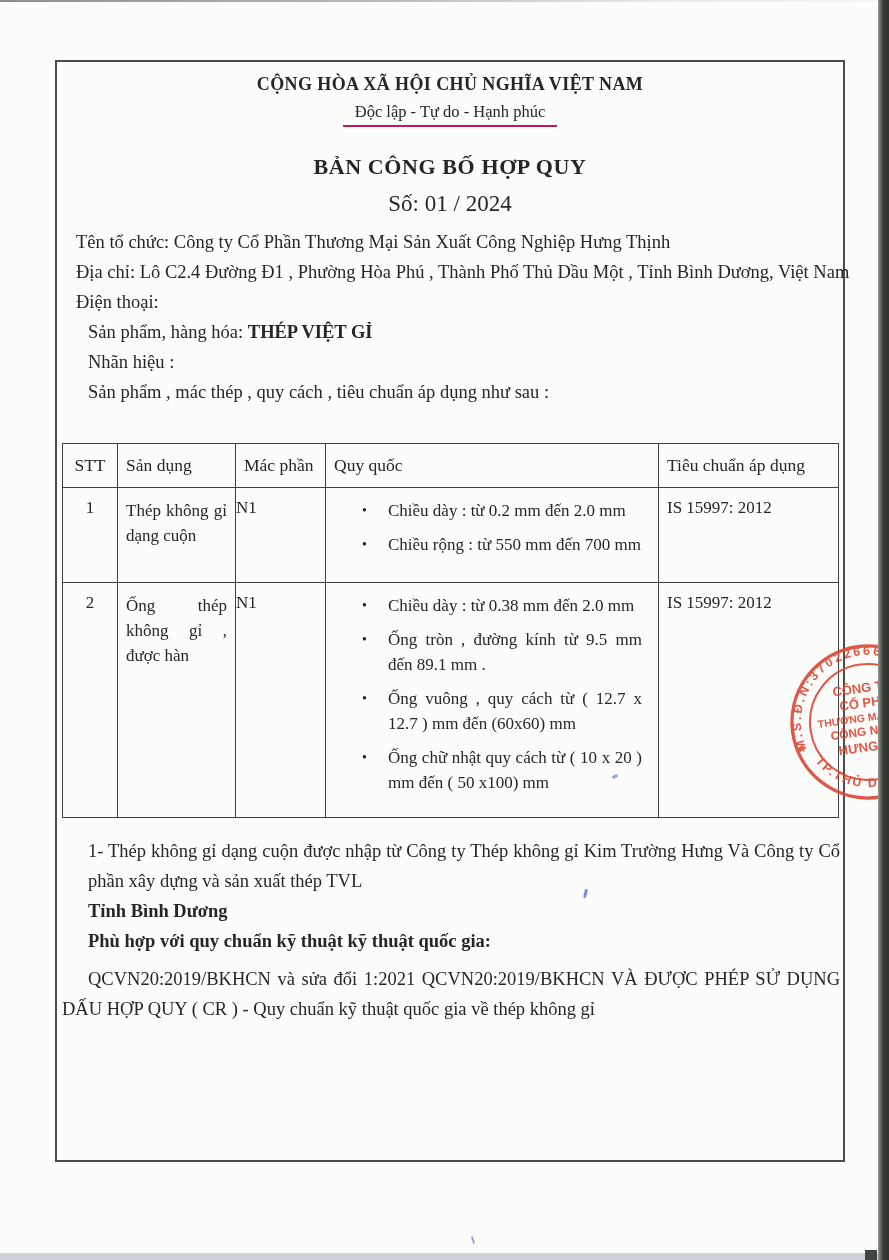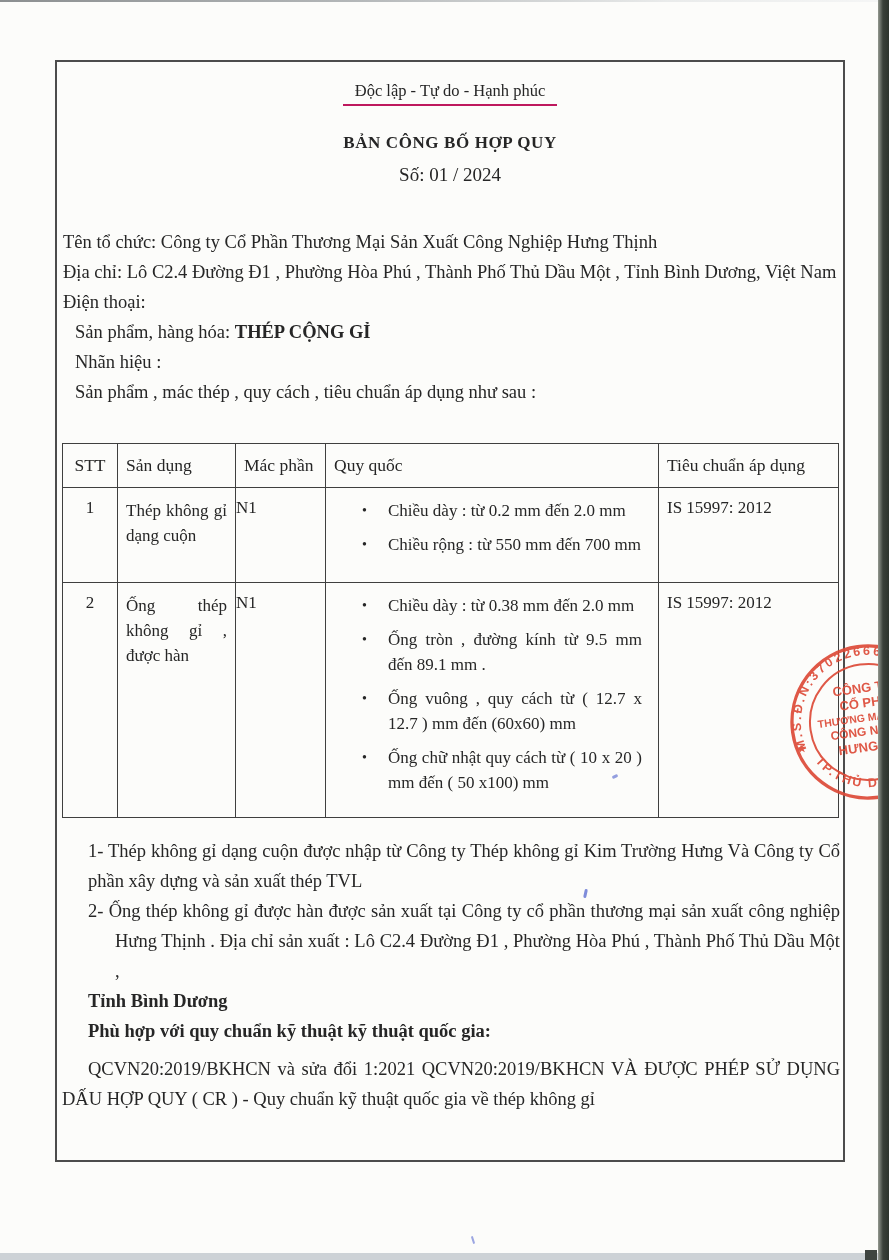--- a/index.html
+++ b/index.html
@@ -29,25 +29,25 @@
 
   
   .frame { position: absolute; left: 55px; top: 60px; width: 790px; height: 1102px;
     border: 2px solid #4c4c4c; background: transparent; }
 
   
   .header-block { position: absolute; top: 12px; left: 0; width: 100%; text-align: center; }
   .country { font-size: 18px; font-weight: bold; letter-spacing: .4px; }
   .motto { display: inline-block; margin-top: 7px; font-size: 16.5px; font-weight: normal;
     padding: 0 12px 3px 12px; border-bottom: 2px solid #be185d; }
-  .doc-title { margin-top: 27px; font-size: 17px; font-weight: bold; letter-spacing: .6px; }
-  .doc-number { margin-top: 11px; font-size: 19px; }
-
-  
-  .info-block { position: absolute; top: 165px; left: 6px; width: 778px;
+  .doc-title { margin-top: 27px; font-size: 22px; font-weight: bold; letter-spacing: .6px; }
+  .doc-number { margin-top: 11px; font-size: 23px; }
+
+  
+  .info-block { position: absolute; top: 165px; left: 19px; width: 778px;
     font-size: 18.5px; line-height: 30px; }
   .info-line { text-align: justify; }
   .indented { margin-left: 12px; }
   .bold { font-weight: bold; }
 
   
   .doc-table { position: absolute; top: 381px; left: 5px; width: 776px;
     border-collapse: collapse; table-layout: fixed; font-size: 17px; }
   .doc-table th, .doc-table td { border: 1.7px solid #3f3f3f; vertical-align: top; }
   .doc-table thead th { height: 44px; vertical-align: middle; font-weight: normal;
@@ -81,30 +81,31 @@
 </head>
 <body>
 
 <div class="page">
 
   <div class="scan-top-edge"></div>
 
   <div class="frame">
 
     <div class="header-block">
+      <div class="country">CỘNG HÒA XÃ HỘI CHỦ NGHĨA VIỆT NAM</div>
       <div><span class="motto">Độc lập - Tự do - Hạnh phúc</span></div>
       <div class="doc-title">BẢN CÔNG BỐ HỢP QUY</div>
       <div class="doc-number">Số: 01 / 2024</div>
     </div>
 
     <div class="info-block">
       <div class="info-line">Tên tổ chức: Công ty Cổ Phần Thương Mại Sản Xuất Công Nghiệp Hưng Thịnh</div>
       <div class="info-line">Địa chỉ: Lô C2.4 Đường Đ1 , Phường Hòa Phú , Thành Phố Thủ Dầu Một , Tỉnh Bình Dương, Việt Nam</div>
       <div class="info-line">Điện thoại:</div>
-      <div class="info-line indented"><span>Sản phẩm, hàng hóa: </span><span class="bold">THÉP CỘNG GỈ</span></div>
+      <div class="info-line indented"><span>Sản phẩm, hàng hóa: </span><span class="bold">THÉP VIỆT GỈ</span></div>
       <div class="info-line indented">Nhãn hiệu :</div>
       <div class="info-line indented">Sản phẩm , mác thép , quy cách , tiêu chuẩn áp dụng như sau :</div>
     </div>
 
     <table class="doc-table">
       <colgroup>
         <col class="c-stt">
           <col class="c-sp">
           <col class="c-mt">
           <col class="c-qc">
@@ -158,21 +159,20 @@
                 <span class="bt">Ống chữ nhật quy cách từ ( 10 x 20 ) mm đến ( 50 x100) mm</span>
               </div>
           </td>
           <td class="c-tc">IS 15997: 2012</td>
         </tr>
       </tbody>
     </table>
 
     <div class="notes-block">
       <div class="note-item-1">1- Thép không gỉ dạng cuộn được nhập từ Công ty Thép không gỉ Kim Trường Hưng Và Công ty Cổ phần xây dựng và sản xuất thép TVL</div>
-      <div class="note-item-2">2- Ống thép không gỉ được hàn được sản xuất tại Công ty cổ phần thương mại sản xuất công nghiệp Hưng Thịnh . Địa chỉ sản xuất : Lô C2.4 Đường Đ1 , Phường Hòa Phú , Thành Phố Thủ Dầu Một ,</div>
       <div class="note-plain">Tỉnh Bình Dương</div>
       <div class="note-plain">Phù hợp với quy chuẩn kỹ thuật kỹ thuật quốc gia:</div>
       <div class="note-regulation">QCVN20:2019/BKHCN và sửa đổi 1:2021 QCVN20:2019/BKHCN VÀ ĐƯỢC PHÉP SỬ DỤNG DẤU HỢP QUY ( CR ) - Quy chuẩn kỹ thuật quốc gia về thép không gỉ</div>
     </div>
 
   </div>
 
   <svg class="stamp" width="210" height="215" viewBox="0 0 210 215">
     <defs>
       <path id="arcTop" d="M 42.3 135.3 A 67 67 0 1 1 163.7 135.3" fill="none"></path>

